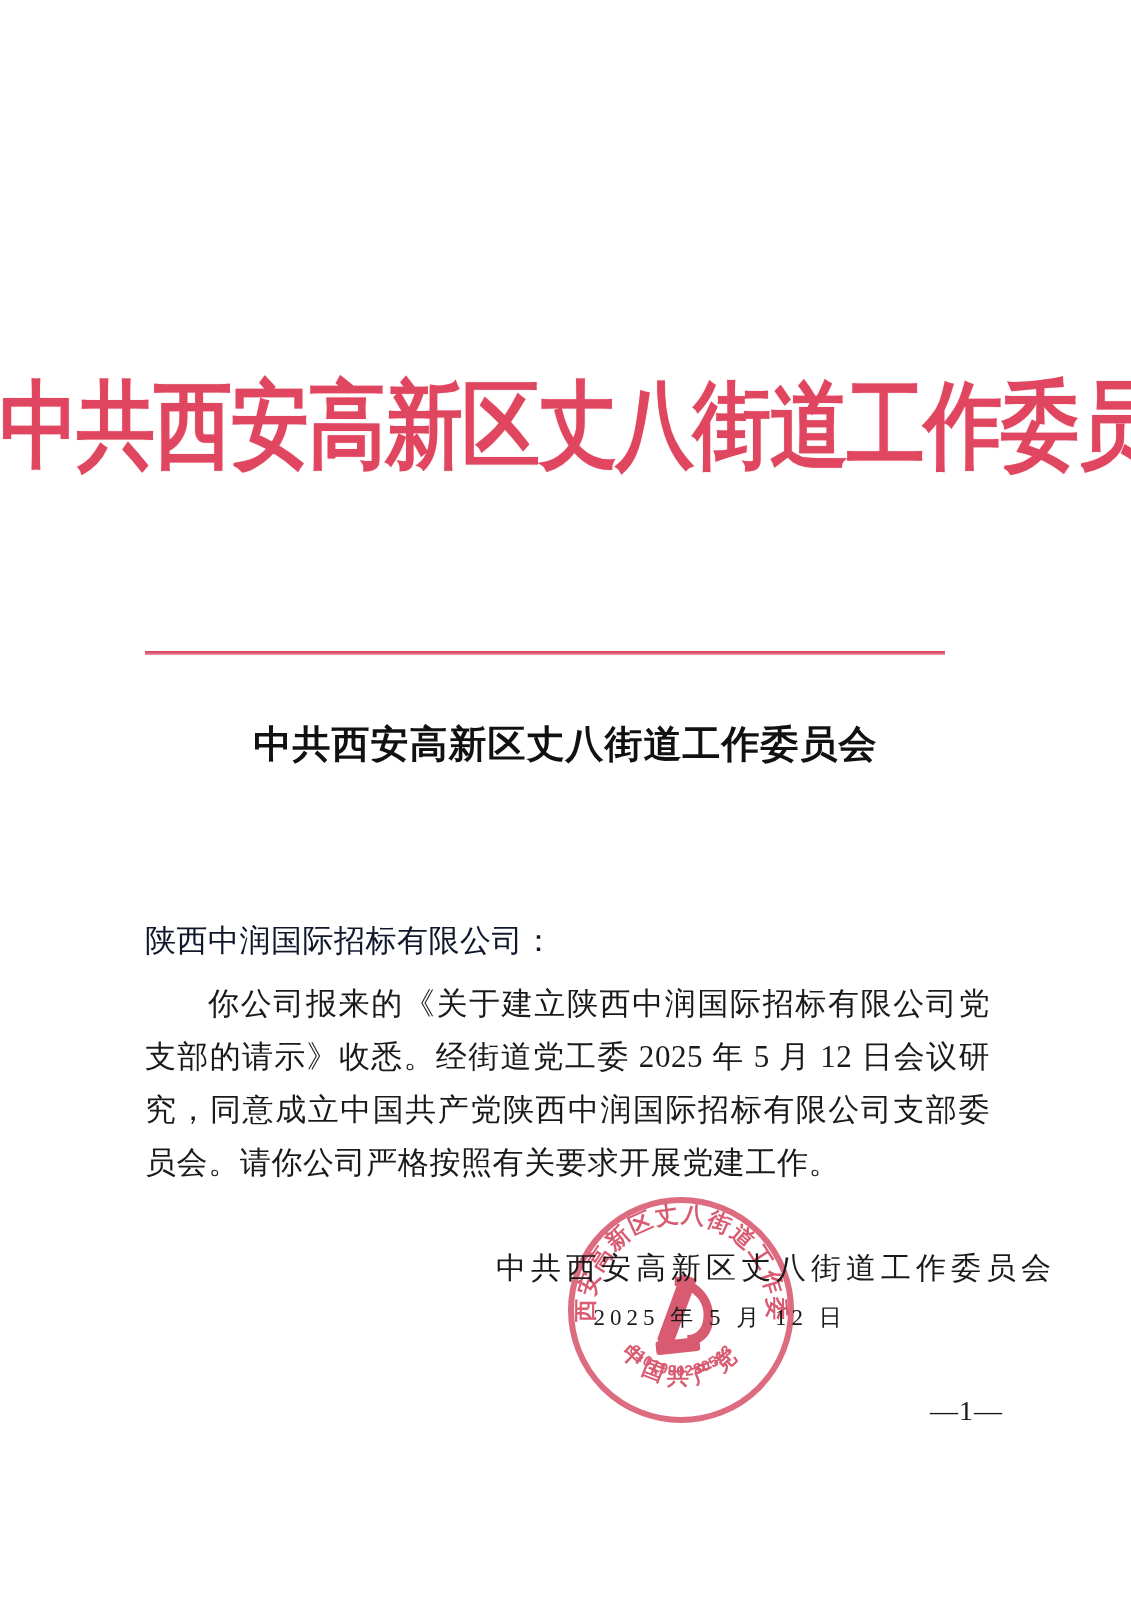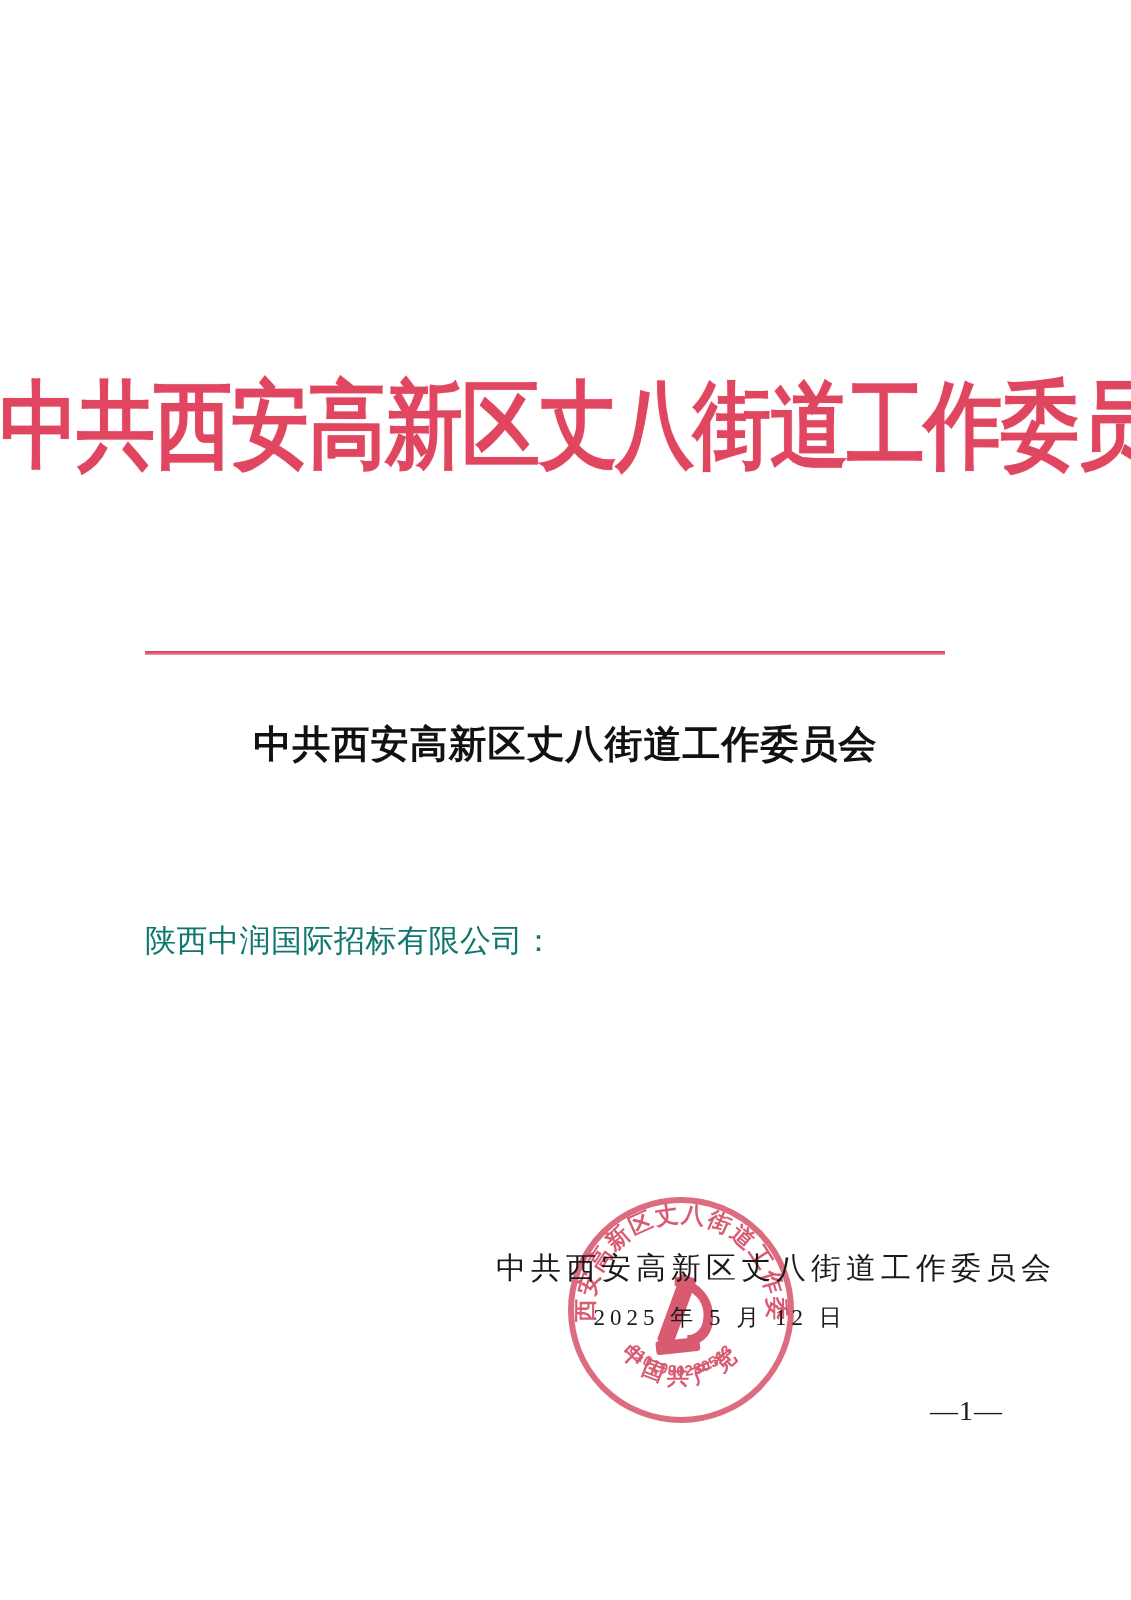--- a/index.html
+++ b/index.html
@@ -81,21 +81,21 @@
   
   .body-block {
     position: absolute;
     left: 145px;
     width: 845px;
     top: 915px;
   }
   .recipient {
     font-size: 31px;
     line-height: 52px;
-    color: #0f766e;
+    color: #0f172a;
     letter-spacing: 0.5px;
     font-family: "Liberation Serif", "DejaVu Serif", serif;
   }
   .para {
     margin-top: 10px;
     font-size: 31px;
     line-height: 53px;
     color: #1a1a1a;
     text-align: justify;
     text-justify: inter-ideograph;
@@ -162,20 +162,21 @@
 
 
   <div class="red-rule"></div>
 
   <div class="title-block">
     <div class="title-line">中共西安高新区丈八街道工作委员会</div>
   </div>
 
   <div class="body-block">
     <div class="recipient">陕西中润国际招标有限公司：</div>
+    <div class="para"><span class="indent"></span><span>你公司报来的《关于建立陕西中润国际招标有限公司党支部的请示》收悉。经街道党工委 2025 年 5 月 12 日会议研究，同意成立中国共产党陕西中润国际招标有限公司支部委员会。请你公司严格按照有关要求开展党建工作。</span></div>
   </div>
 
   <div class="seal">
     <svg viewBox="0 0 236 236" xmlns="http://www.w3.org/2000/svg">
       <defs>
         <path id="arcTop" d="M 30,118 A 88,88 0 0 1 206,118" fill="none"></path>
         <path id="arcBottom" d="M 44,118 A 74,74 0 0 0 192,118" fill="none"></path>
         <path id="arcCode" d="M 52,118 A 66,66 0 0 0 184,118" fill="none"></path>
       </defs>
 

